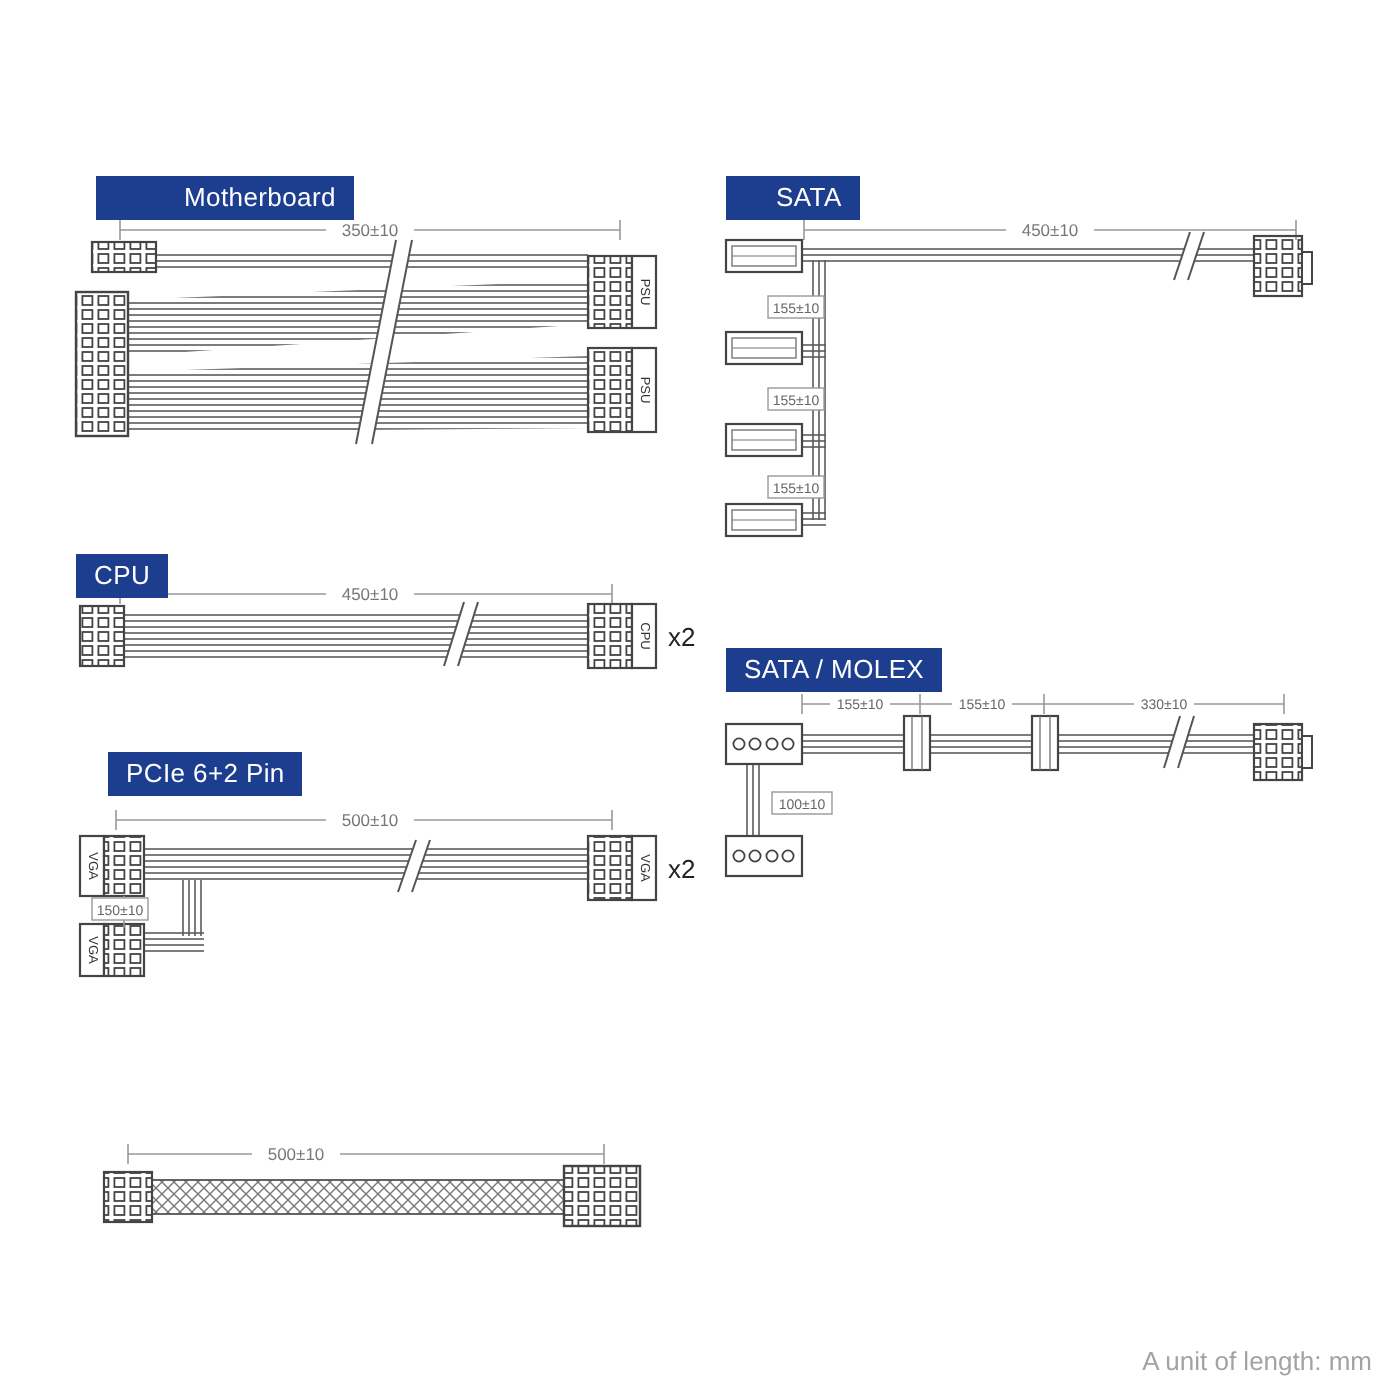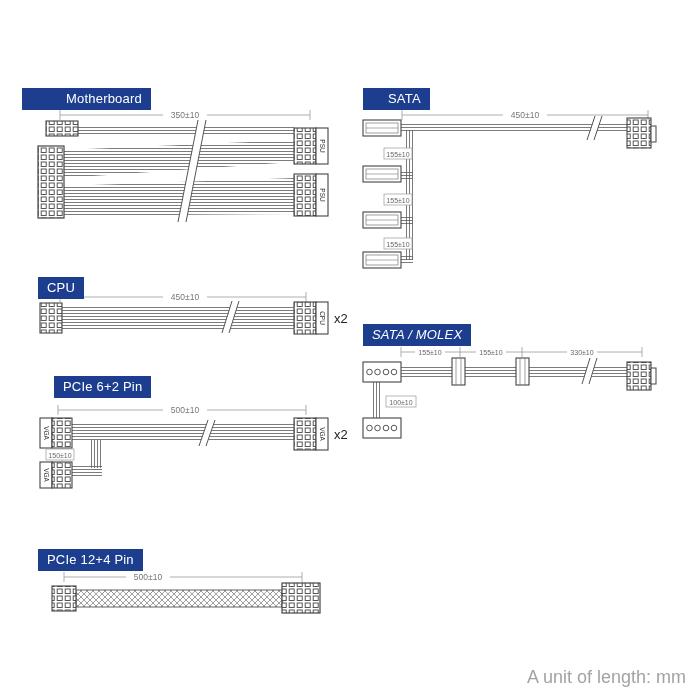--- a/index.html
+++ b/index.html
@@ -8,29 +8,29 @@
     font-family:"Liberation Sans", sans-serif; overflow:hidden;
   }
   .diagram-svg { position:absolute; left:0; top:0; }
   .section-label {
     position:absolute;
     background: var(--label-bg, #1d3e8f);
     color: var(--label-text, #ffffff);
     font-size:13px; line-height:1; padding:4px 9px 5px;
     letter-spacing:0.2px; white-space:nowrap;
   }
-  .lbl-motherboard { left:22px;  top:88px;padding-left:44px;  }
+  .lbl-motherboard { left:48px;  top:88px;padding-left:44px;  }
   .lbl-cpu         { left:38px;  top:277px; }
   .lbl-pcie62      { left:54px;  top:376px; }
   .lbl-pcie124     { left:38px;  top:549px; }
   .lbl-sata        { left:363px; top:88px;padding-left:25px;  }
-  .lbl-satamolex   { left:363px; top:324px;font-style:italic; }
+  .lbl-satamolex   { left:363px; top:324px; }
   .unit-note {
     position:absolute; right:14px; bottom:12px;
-    color:#a3a3a3; font-size:18px;
+    color:#a3a3a3; font-size:13px;
   }
   text { font-family:"Liberation Sans", sans-serif; }
 </style>
 </head>
 <body>
 
 <div class="stage">
 
   <svg class="diagram-svg" width="700" height="700" viewBox="0 0 700 700">
     <defs>
@@ -261,18 +261,17 @@
       <g>
         <rect x="386" y="396" width="30" height="11" fill="#ffffff" stroke="#999" stroke-width="0.7"></rect>
         <text x="401" y="404.5" font-size="7" fill="#666" text-anchor="middle">100±10</text>
       </g>
     </g>
   </svg>
 
   <div class="section-label lbl-motherboard">Motherboard</div>
   <div class="section-label lbl-cpu">CPU</div>
   <div class="section-label lbl-pcie62">PCIe 6+2 Pin</div>
-  <div class="section-label lbl-pcie124">PCIe 12+4 Pin</div>
   <div class="section-label lbl-sata">SATA</div>
   <div class="section-label lbl-satamolex">SATA / MOLEX</div>
 
   <div class="unit-note">A unit of length: mm</div>
 </div>
 
 </body></html>

